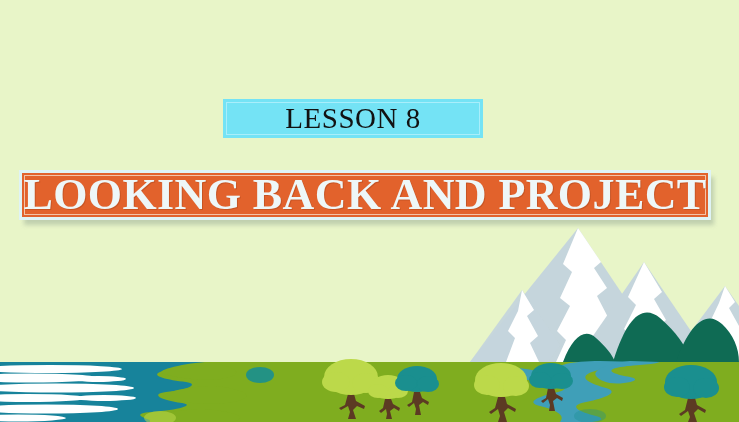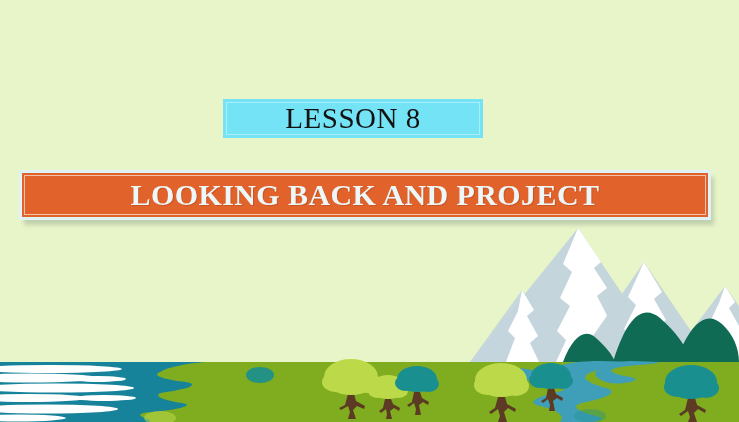--- a/index.html
+++ b/index.html
@@ -96,21 +96,21 @@
     right: 2px;
     bottom: 2px;
     border: 1px solid #f3c3a8;
     pointer-events: none;
   }
   #banner-text {
     position: relative;
     z-index: 2;
     font-family: "Liberation Serif", serif;
     font-weight: bold;
-    font-size: 30px;
+    font-size: 44px;
     line-height: 1;
     color: #eef7f8;
     letter-spacing: 0.4px;
     white-space: nowrap;
     text-shadow: 1px 1px 0 rgba(150,60,20,0.35);
   }
 </style>
 </head>
 <body>
 

